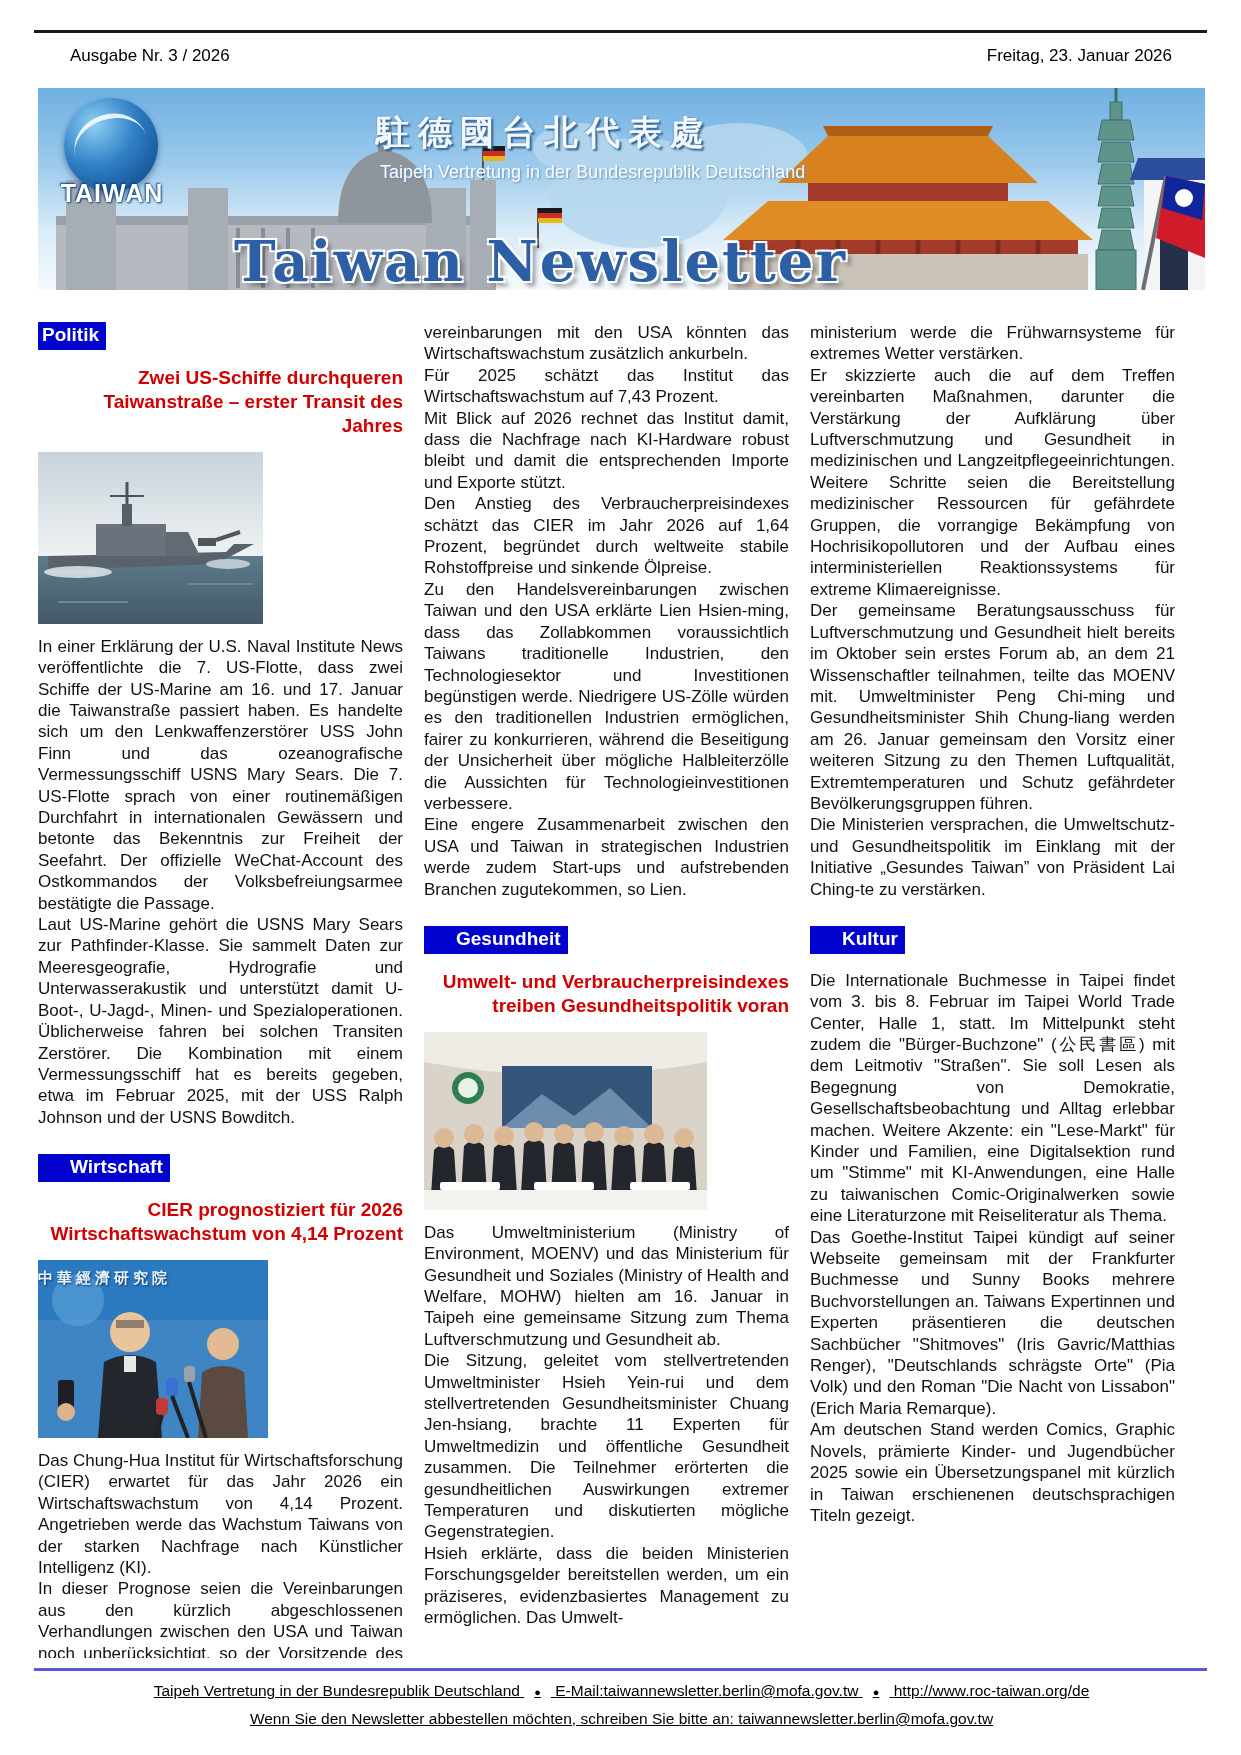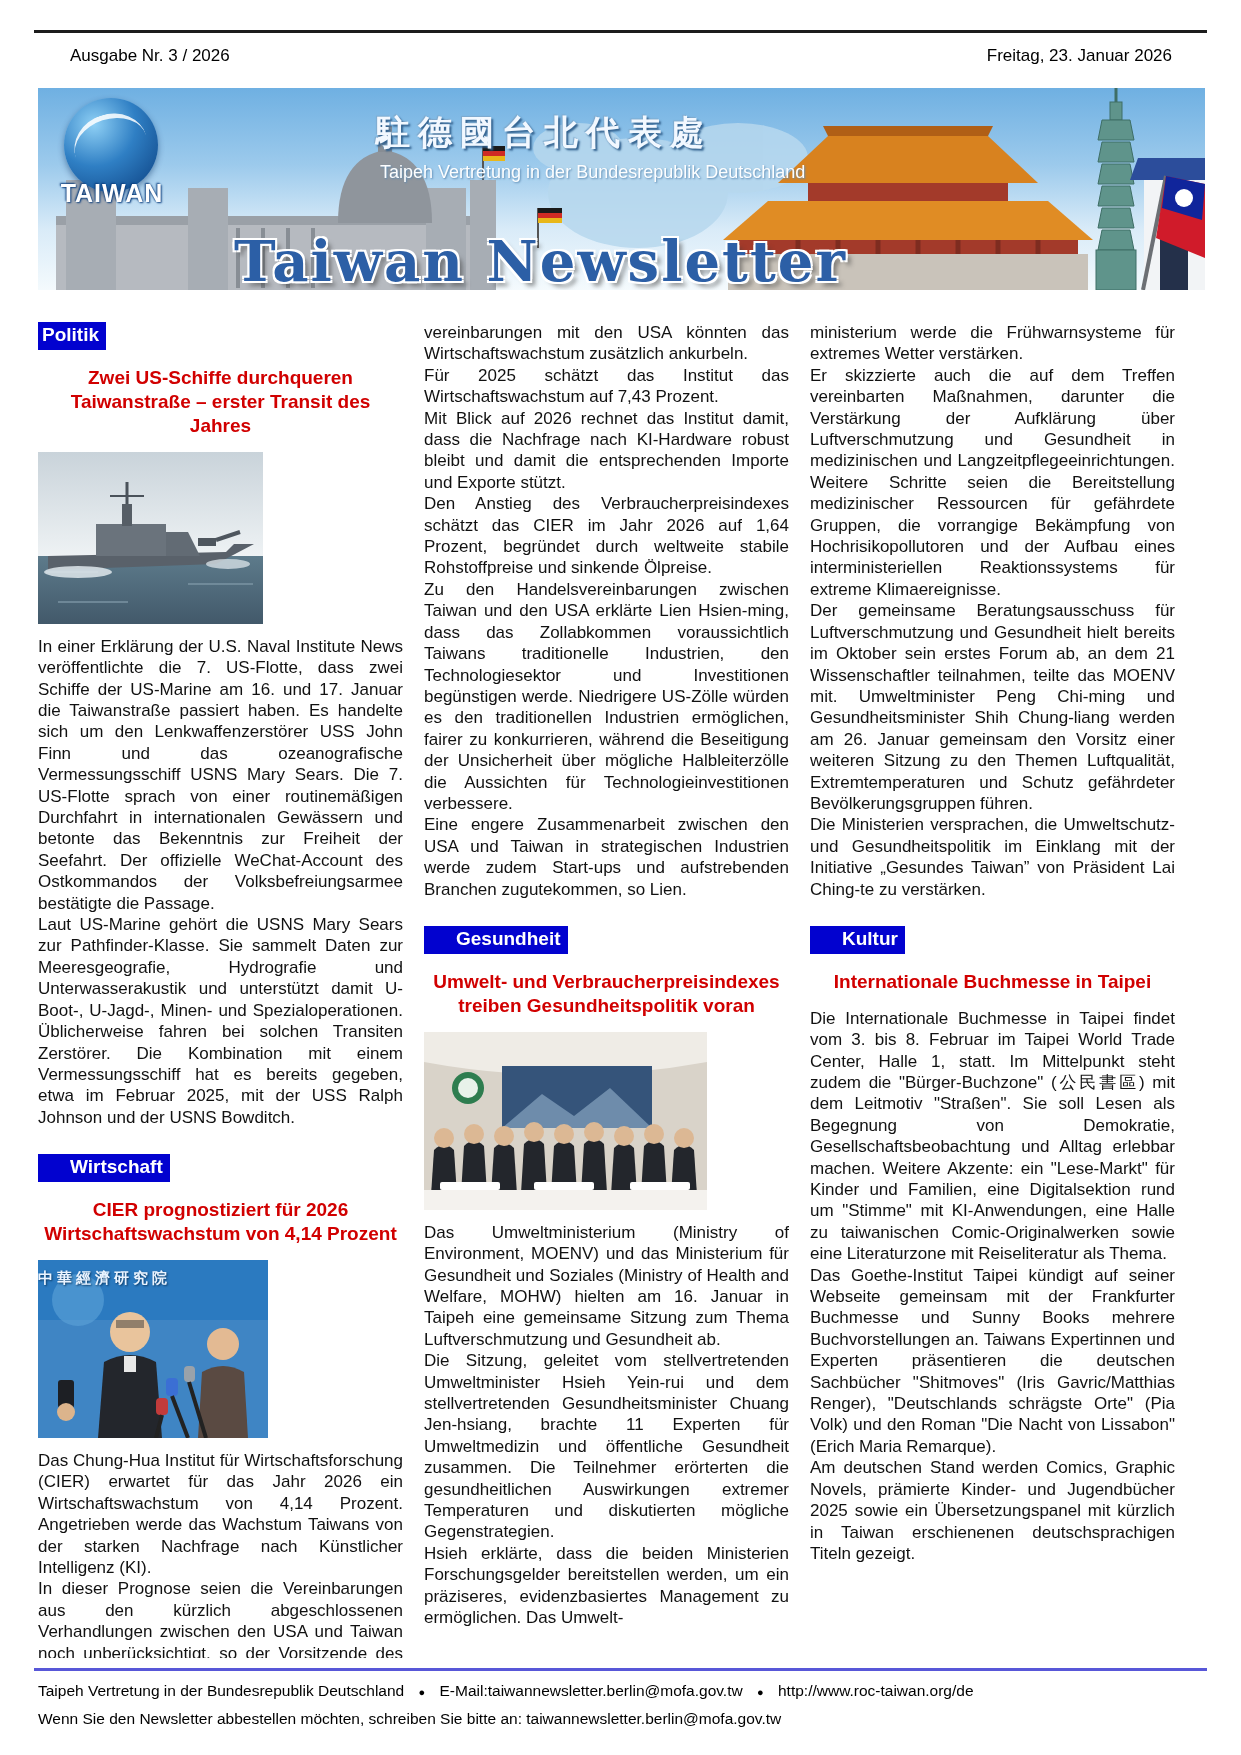--- a/index.html
+++ b/index.html
@@ -35,34 +35,34 @@
     letter-spacing:2px; white-space:nowrap;
     text-shadow:-2px -2px 0 #fff, 2px -2px 0 #fff, -2px 2px 0 #fff, 2px 2px 0 #fff, 5px 5px 4px rgba(60,60,60,.5); }
 
   
   .columns { position:absolute; top:322px; left:38px; width:1167px; height:1336px;
     display:grid; grid-template-columns:365px 365px 365px; column-gap:21px; }
   .col { font-size:17px; line-height:21.4px; text-align:justify; overflow:hidden; }
   .section-label { display:inline-block; background:#0202cf; color:#fff; font-weight:bold;
     font-size:19px; line-height:1.2; padding:2px 7px 3px 4px; margin:0 0 16px 0; }
   .headline { color:#d10000; font-weight:bold; font-size:19px; line-height:24px;
-    text-align:center; margin:0 0 14px 0; }
+    text-align:right; margin:0 0 14px 0; }
   .para { margin:0; }
   .gap-section { margin-top:26px;padding-left:32px; }
   .photo { position:relative; overflow:hidden; margin:4px 0 12px 0; background:#ccc; }
   .photo svg { display:block; }
   .photo-overlay-text { position:absolute; left:0; top:7px; width:100%; text-align:left;
     color:#eaf4ff; font-size:15px; font-weight:bold; letter-spacing:4px;
     text-shadow:1px 1px 2px #0a3a66; }
 
   
   .footer-rule { position:absolute; top:1668px; left:34px; width:1173px; height:0;
     border-top:3px solid #5857d8; }
-  .footer { position:absolute; top:1682px; left:38px; width:1167px; 
-    font-size:15.5px; color:#000; }
+  .footer { position:absolute; top:1682px; left:38px; width:1167px; text-align:center;
+    font-size:15.5px; color:#000;text-decoration:underline; }
   .footer .row { margin-bottom:10px; }
   .footer .bullet { color:#000; margin:0 10px; font-size:11px; vertical-align:middle; }
 </style>
 </head>
 <body>
 
 <div class="topline"></div>
 
 <div class="masthead">
   <span>Ausgabe Nr. 3 / 2026</span>
@@ -288,21 +288,20 @@
     <p class="para"> Die Sitzung, geleitet vom stellvertretenden Umweltminister Hsieh Yein-rui und dem stellvertretenden Gesundheitsminister Chuang Jen-hsiang, brachte 11 Experten für Umweltmedizin und öffentliche Gesundheit zusammen. Die Teilnehmer erörterten die gesundheitlichen Auswirkungen extremer Temperaturen und diskutierten mögliche Gegenstrategien.</p>
     <p class="para"> Hsieh erklärte, dass die beiden Ministerien Forschungsgelder bereitstellen werden, um ein präziseres, evidenzbasiertes Management zu ermöglichen. Das Umwelt-</p>
   </div>
 
   <div class="col">
     <p class="para">ministerium werde die Frühwarnsysteme für extremes Wetter verstärken.</p>
     <p class="para"> Er skizzierte auch die auf dem Treffen vereinbarten Maßnahmen, darunter die Verstärkung der Aufklärung über Luftverschmutzung und Gesundheit in medizinischen und Langzeitpflegeeinrichtungen. Weitere Schritte seien die Bereitstellung medizinischer Ressourcen für gefährdete Gruppen, die vorrangige Bekämpfung von Hochrisikopollutoren und der Aufbau eines interministeriellen Reaktionssystems für extreme Klimaereignisse.</p>
     <p class="para"> Der gemeinsame Beratungsausschuss für Luftverschmutzung und Gesundheit hielt bereits im Oktober sein erstes Forum ab, an dem 21 Wissenschaftler teilnahmen, teilte das MOENV mit. Umweltminister Peng Chi-ming und Gesundheitsminister Shih Chung-liang werden am 26. Januar gemeinsam den Vorsitz einer weiteren Sitzung zu den Themen Luftqualität, Extremtemperaturen und Schutz gefährdeter Bevölkerungsgruppen führen.</p>
     <p class="para"> Die Ministerien versprachen, die Umweltschutz- und Gesundheitspolitik im Einklang mit der Initiative „Gesundes Taiwan” von Präsident Lai Ching-te zu verstärken.</p>
     <div class="section-label gap-section">Kultur</div>
-    <h2 class="headline">Internationale Buchmesse in Taipei</h2>
     <p class="para">Die Internationale Buchmesse in Taipei findet vom 3. bis 8. Februar im Taipei World Trade Center, Halle 1, statt. Im Mittelpunkt steht zudem die "Bürger-Buchzone" (公民書區) mit dem Leitmotiv "Straßen". Sie soll Lesen als Begegnung von Demokratie, Gesellschaftsbeobachtung und Alltag erlebbar machen. Weitere Akzente: ein "Lese-Markt" für Kinder und Familien, eine Digitalsektion rund um "Stimme" mit KI-Anwendungen, eine Halle zu taiwanischen Comic-Originalwerken sowie eine Literaturzone mit Reiseliteratur als Thema.</p>
     <p class="para">Das Goethe-Institut Taipei kündigt auf seiner Webseite gemeinsam mit der Frankfurter Buchmesse und Sunny Books mehrere Buchvorstellungen an. Taiwans Expertinnen und Experten präsentieren die deutschen Sachbücher "Shitmoves" (Iris Gavric/Matthias Renger), "Deutschlands schrägste Orte" (Pia Volk) und den Roman "Die Nacht von Lissabon" (Erich Maria Remarque).</p>
     <p class="para"> Am deutschen Stand werden Comics, Graphic Novels, prämierte Kinder- und Jugendbücher 2025 sowie ein Übersetzungspanel mit kürzlich in Taiwan erschienenen deutschsprachigen Titeln gezeigt.</p>
   </div>
 </div>
 
 <div class="footer-rule"></div>
 <div class="footer">
   <div class="row">
     <span>Taipeh Vertretung in der Bundesrepublik Deutschland</span>

